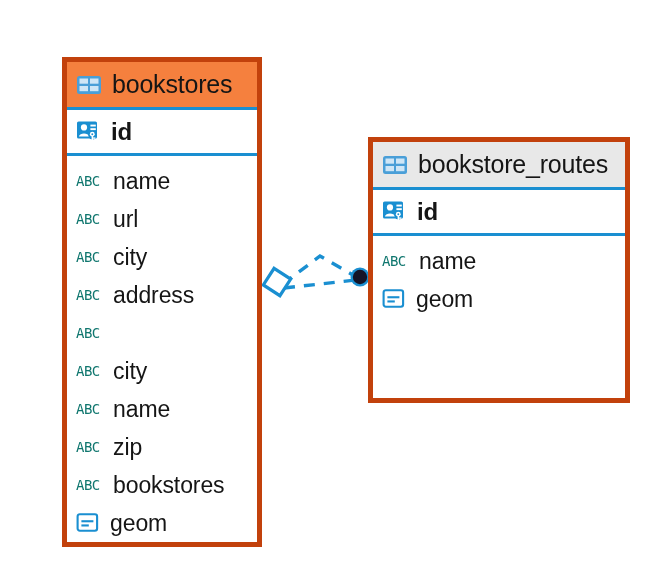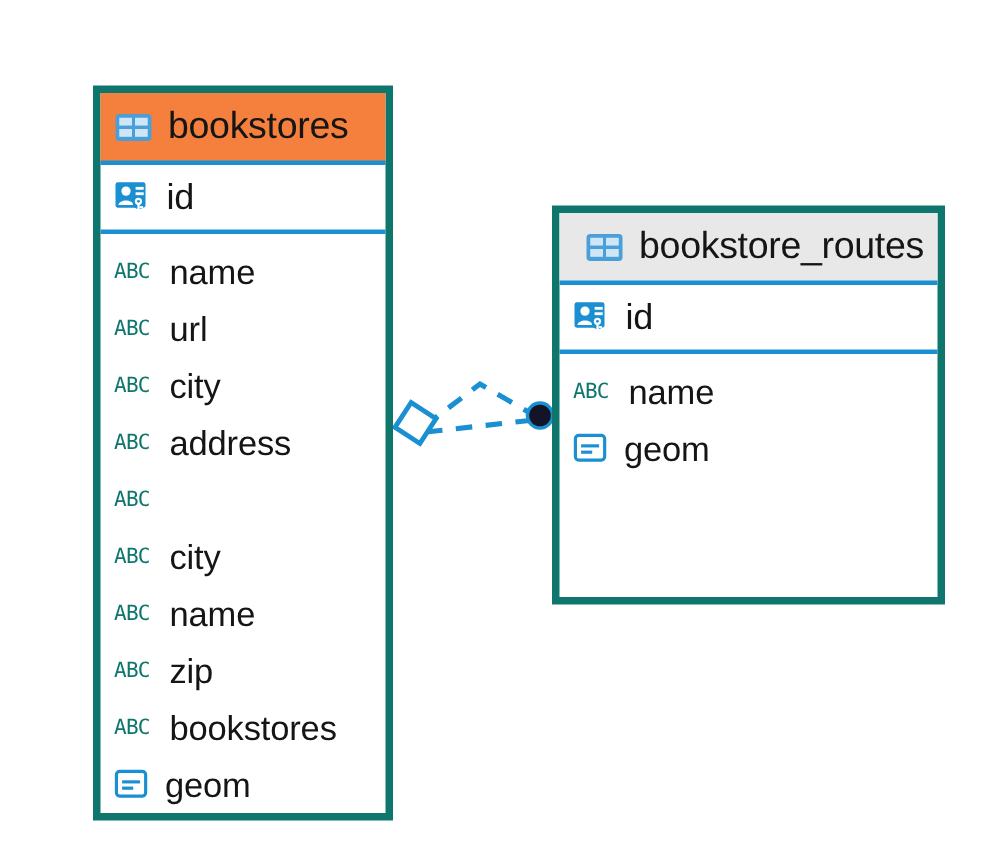--- a/index.html
+++ b/index.html
@@ -19,35 +19,35 @@
   #canvas {
     position: absolute;
     inset: 0;
   }
 
   
   .entity {
     position: absolute;
     box-sizing: border-box;
     background: #ffffff;
-    border: 5px solid #0f766e;
+    border: 5px solid #c2410c;
     z-index: 3;
   }
 
   .entity-header {
     box-sizing: border-box;
     height: 48px;
     display: flex;
     align-items: center;
     padding: 0 9px;
     gap: 10px;
     border-bottom: 3px solid #1a8fd1;
   }
   .entity-header.accent-orange { background: #f5803e; }
-  .entity-header.accent-grey   { background: #e8e8e8; justify-content: flex-end; }
+  .entity-header.accent-grey   { background: #e8e8e8; }
 
   .entity-title {
     font-size: 25px;
     color: #151515;
     letter-spacing: -0.2px;
     white-space: nowrap;
   }
 
   .pk-row {
     box-sizing: border-box;
@@ -69,21 +69,21 @@
     padding: 0 9px;
     gap: 9px;
   }
   .field-label {
     font-size: 23px;
     color: #151515;
     white-space: nowrap;
     letter-spacing: -0.1px;
   }
   .field-label.bold {
-    font-weight: normal;
+    font-weight: bold;
     font-size: 24px;
   }
 
   
   .icon {
     flex: 0 0 auto;
     display: block;
   }
   .icon-abc {
     width: 28px;

